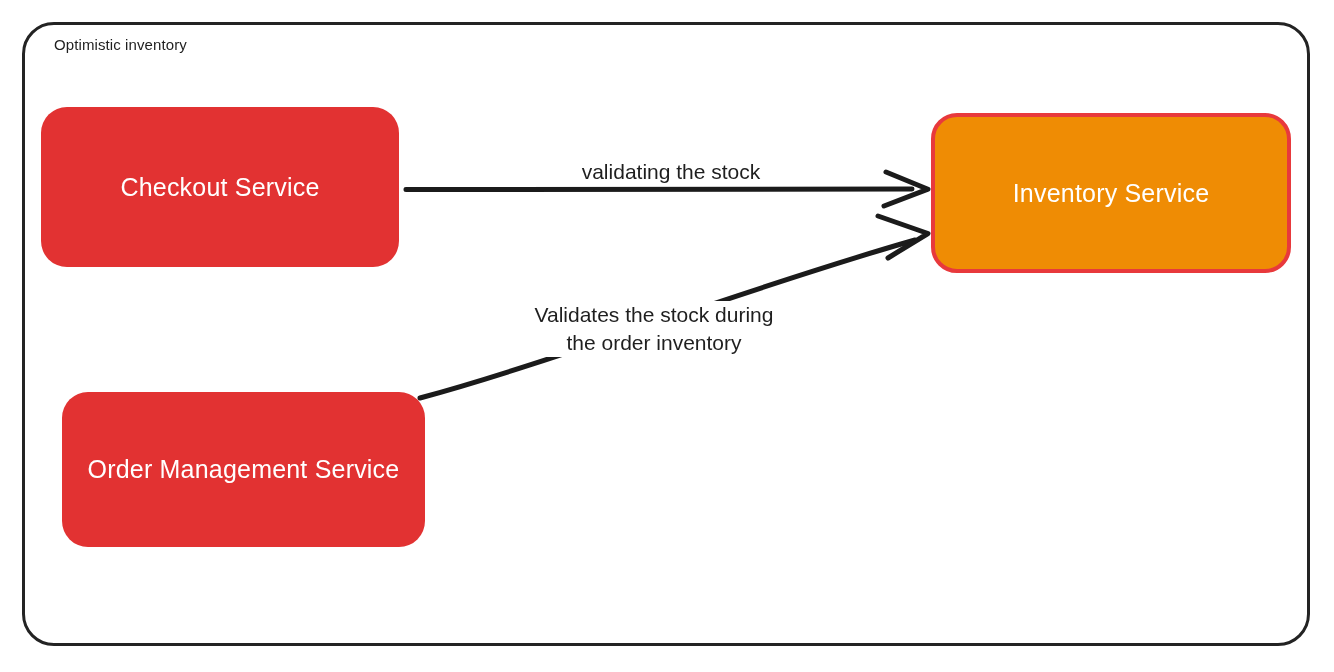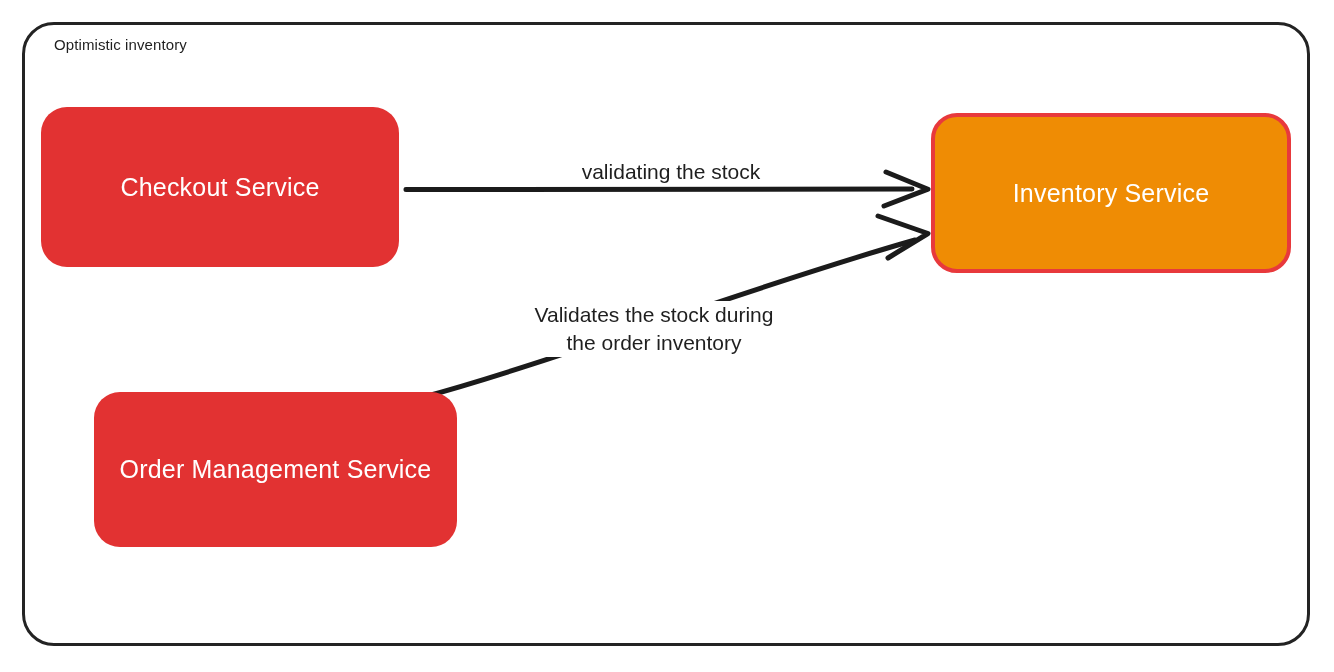--- a/index.html
+++ b/index.html
@@ -65,21 +65,20 @@
     left: 41px;
     top: 107px;
     width: 358px;
     height: 160px;
   }
   #node-orders {
     left: 62px;
     top: 392px;
     width: 363px;
     height: 155px;
-    margin-left: 32px;
   }
   #node-inventory {
     left: 931px;
     top: 113px;
     width: 360px;
     height: 160px;
   }
 
   
   #edges {

